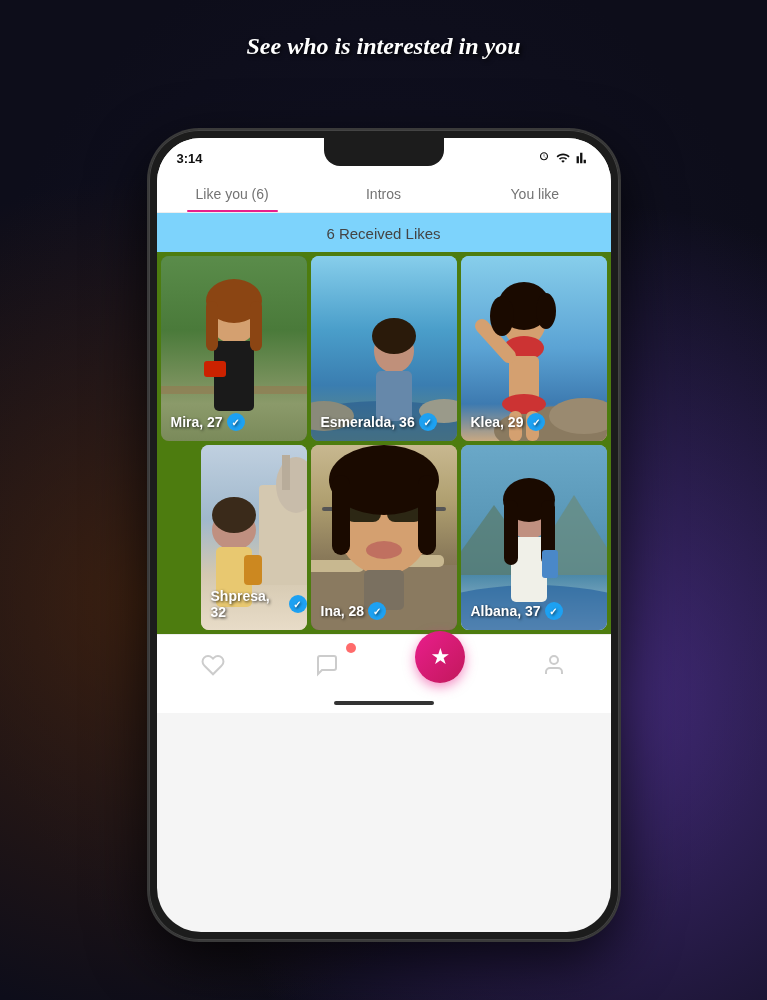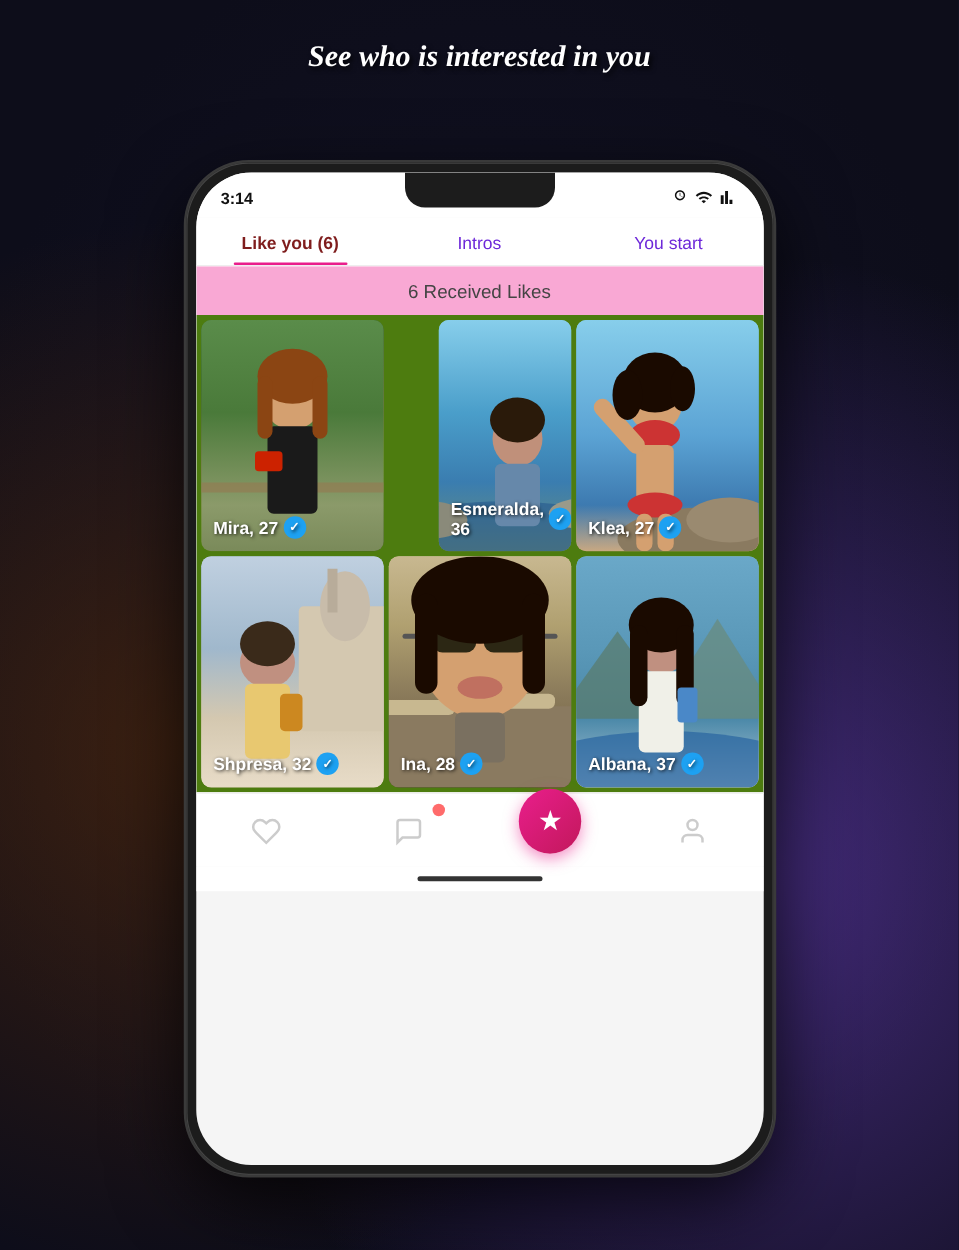--- a/index.html
+++ b/index.html
@@ -106,28 +106,28 @@
       background: white;
       display: flex;
       border-bottom: 1px solid #eee;
     }
 
     .tab {
       flex: 1;
       text-align: center;
       padding: 12px 0 10px;
       font-size: 14px;
-      color: #6d28d9;
+      color: #737373;
       position: relative;
       cursor: pointer;
     }
 
     .tab.active {
-      color: #7f1d1d;
-      font-weight: 700;
+      color: #737373;
+      font-weight: 400;
     }
 
     .tab.active::after {
       content: '';
       position: absolute;
       bottom: 0;
       left: 20%;
       right: 20%;
       height: 2px;
       background: #e91e8c;
@@ -138,21 +138,21 @@
       background: white;
       flex: 1;
       overflow: hidden;
     }
 
     .received-likes-header {
       text-align: center;
       padding: 12px 0 10px;
       font-size: 15px;
       color: #444;
-      background: #f9a8d4;
+      background: #7dd3fc;
     }
 
     .grid {
       display: grid;
       grid-template-columns: 1fr 1fr 1fr;
       gap: 4px;
       padding: 4px;
       background: #4d7c0f;
       text-decoration: underline;
     }
@@ -164,27 +164,27 @@
       border-radius: 8px;
       overflow: hidden;
     }
 
     
     .photo-mira {
       background: linear-gradient(160deg, #4a7c4e 0%, #2d5a2e 20%, #8b7355 50%, #6b8e23 70%, #3d5a27 100%);
     }
     .photo-esmeralda {
       background: linear-gradient(180deg, #87ceeb 0%, #4a9eca 30%, #2e7db3 50%, #5b8fa8 70%, #7a9e8a 90%, #6b7c5e 100%);
-      margin-left: 40px;
     }
     .photo-klea {
       background: linear-gradient(180deg, #87ceeb 0%, #5ba3d4 30%, #4a8fc2 60%, #3d7ab0 80%, #c8a882 90%, #b8956e 100%);
     }
     .photo-shpresa {
       background: linear-gradient(180deg, #b0c4d8 0%, #8faacc 30%, #c8b89a 50%, #d4c4a0 70%, #e8dcc8 85%, #d4c8b0 100%);
+      margin-left: 40px;
     }
     .photo-ina {
       background: linear-gradient(180deg, #d4c4a0 0%, #c8b890 20%, #b8a880 40%, #8b7d6b 60%, #6b5d4b 80%, #5a4e3a 100%);
     }
     .photo-albana {
       background: linear-gradient(180deg, #87b8d4 0%, #6aa8c8 20%, #5a98b8 40%, #4a88a8 60%, #a8c4d4 80%, #c8d8e8 100%);
     }
 
     .profile-label {
       position: absolute;
@@ -315,21 +315,21 @@
       </div>
 
       <div class="tabs-bar">
         <div class="tab active">
           <span>Like you (6)</span>
         </div>
         <div class="tab">
           <span>Intros</span>
         </div>
         <div class="tab">
-          <span>You start</span>
+          <span>You like</span>
         </div>
       </div>
 
       <div class="content-area">
         <div class="received-likes-header">6 Received Likes</div>
 
         <div class="grid">
 
           <div class="grid-item photo-mira">
             
@@ -416,21 +416,21 @@
               <line x1="65" y1="100" x2="38" y2="70" stroke="#d4a070" stroke-width="14" stroke-linecap="round"></line>
 
               <rect x="65" y="155" width="13" height="30" rx="6" fill="#d4a070"></rect>
               <rect x="82" y="155" width="13" height="30" rx="6" fill="#d4a070"></rect>
 
               <ellipse cx="80" cy="50" rx="26" ry="24" fill="#1a0a00"></ellipse>
               <ellipse cx="58" cy="60" rx="12" ry="20" fill="#1a0a00"></ellipse>
               <ellipse cx="102" cy="55" rx="10" ry="18" fill="#1a0a00"></ellipse>
             </svg>
             <div class="profile-label">
-              <span>Klea, 27</span>
+              <span>Klea, 29</span>
               <span class="verified-badge"></span>
             </div>
           </div>
 
           <div class="grid-item photo-shpresa">
             <svg width="100%" height="100%" viewBox="0 0 180 185" preserveAspectRatio="xMidYMid slice">
               <defs>
                 <linearGradient id="bg-shpresa" x1="0" y1="0" x2="0" y2="1">
                   <stop offset="0%" stop-color="#c0d0e0"></stop>
                   <stop offset="40%" stop-color="#a0b8cc"></stop>

